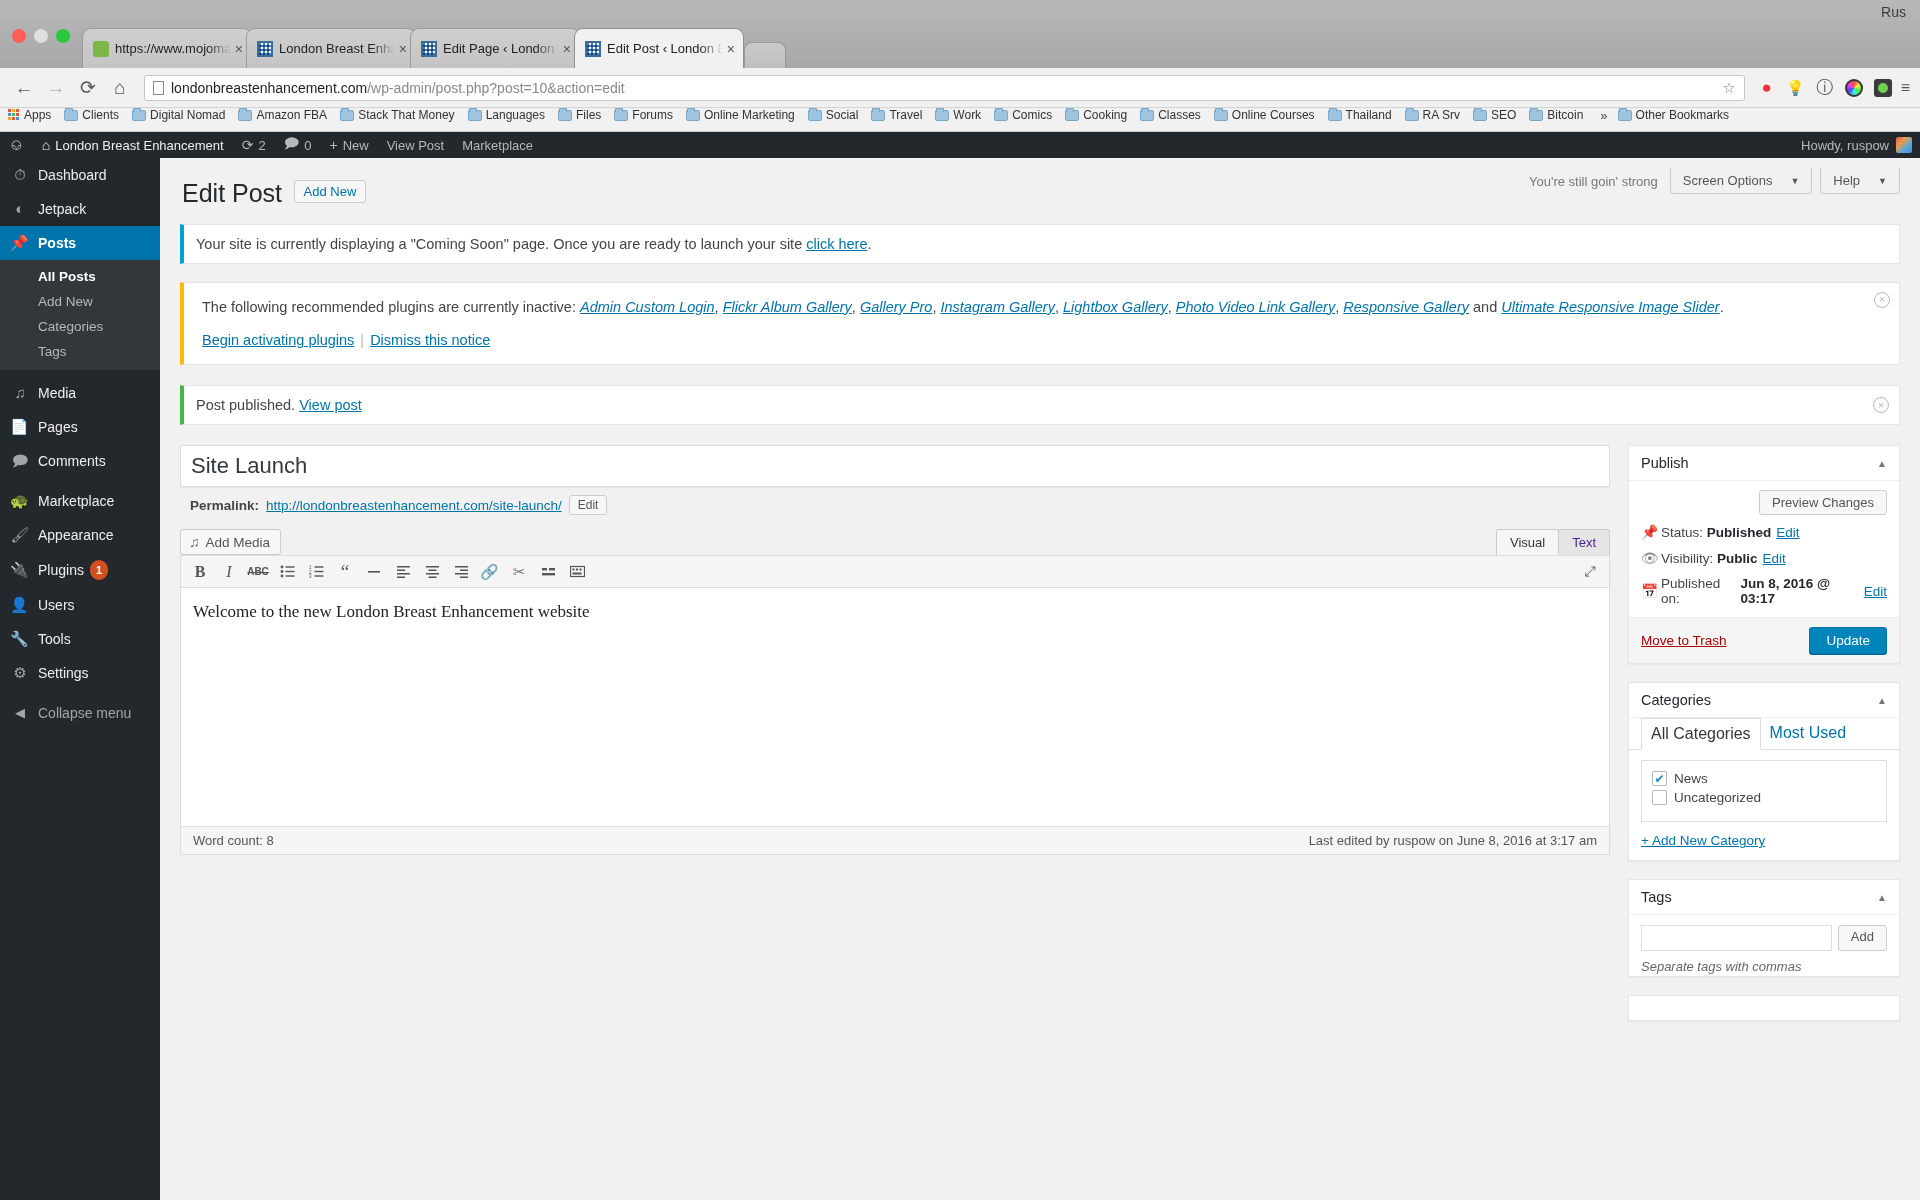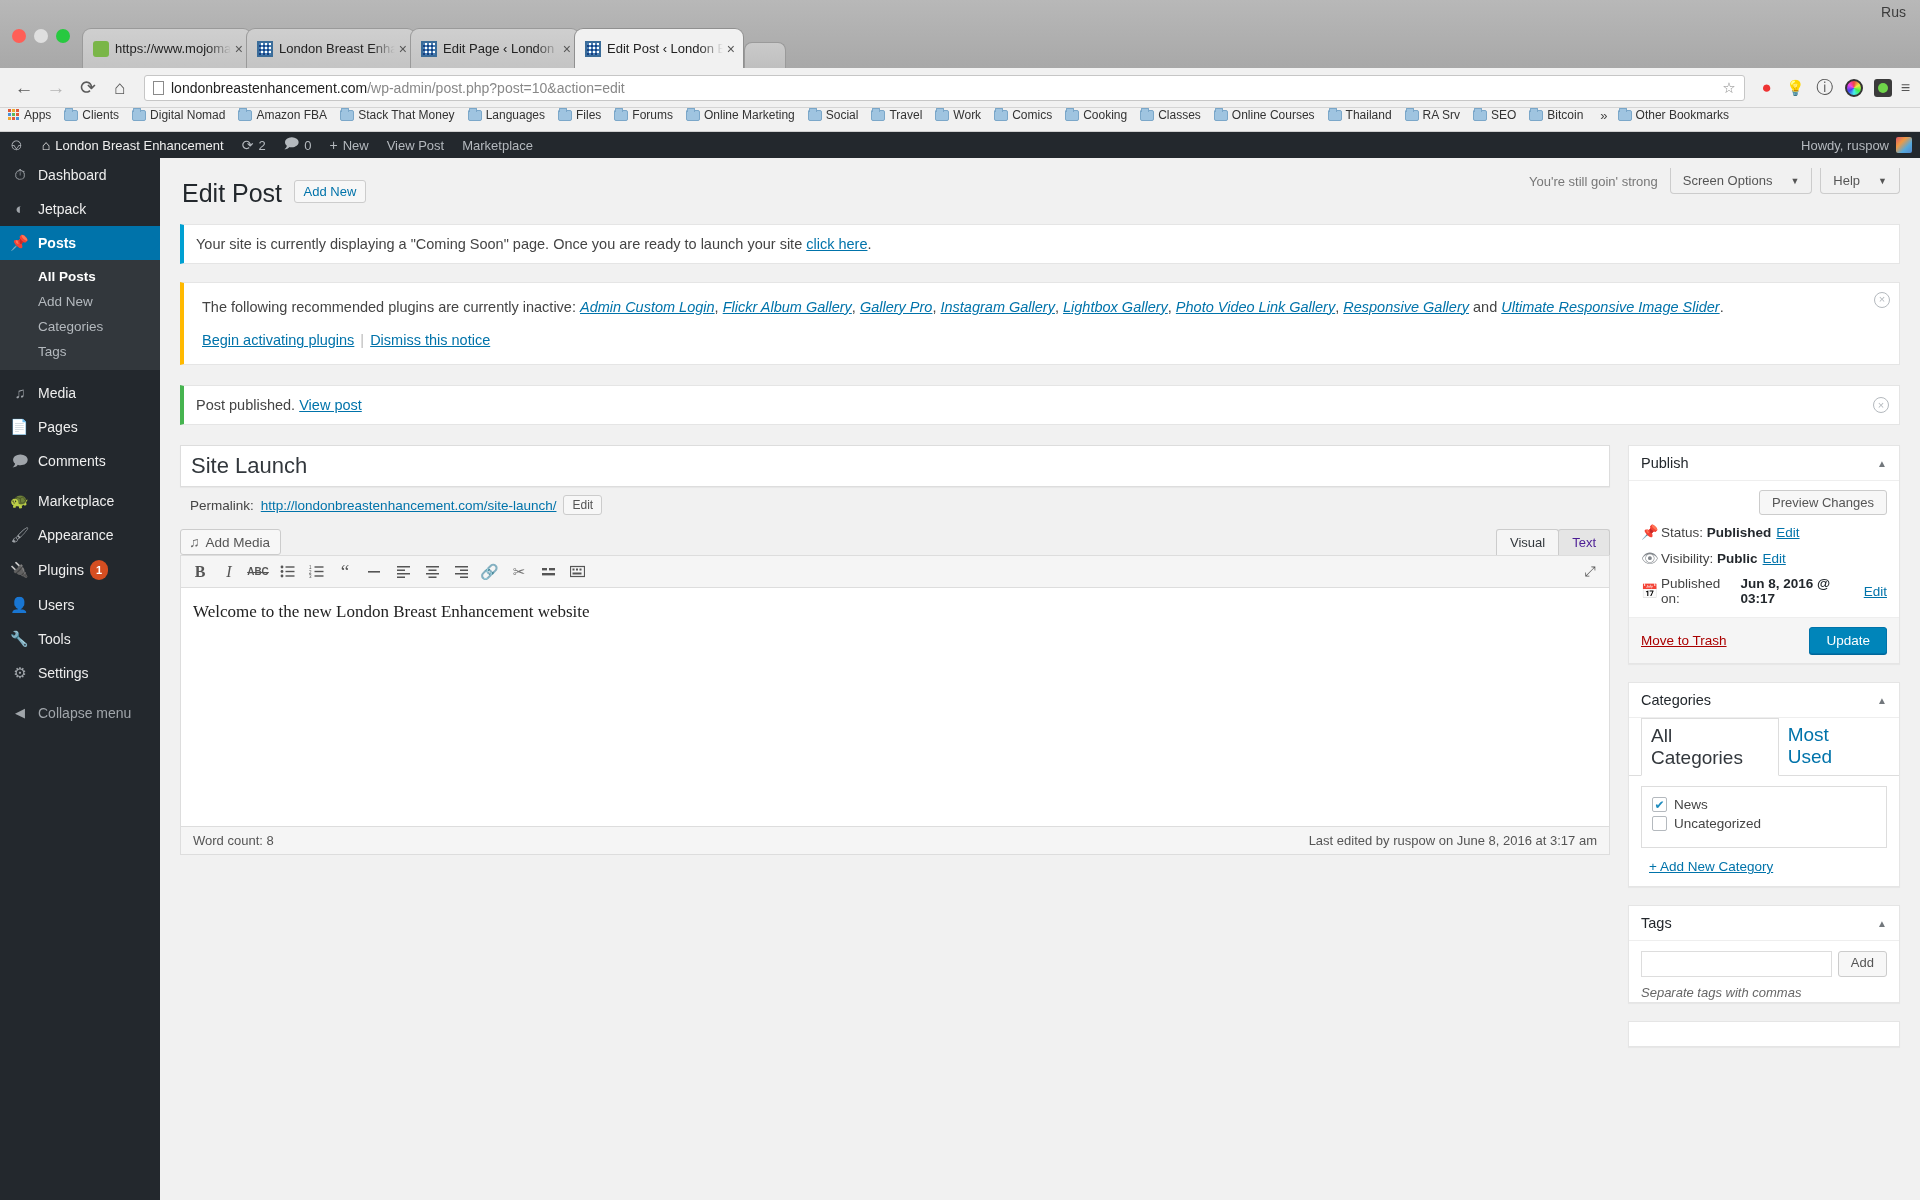--- a/index.html
+++ b/index.html
@@ -378,21 +378,21 @@
     font-family: "Liberation Sans", sans-serif;
     padding: 7px 10px;
     color: #32373c;
   }
   .permalink {
     font-size: 13.5px;
     color: #444;
     padding: 8px 0 0 10px;
     display: flex; align-items: center; gap: 7px;
   }
-  .permalink b { font-weight: 400; }
+  .permalink b { font-weight: 700; }
   .permalink .plink { color: #0073aa; text-decoration: underline; }
   .perm-edit {
     font-size: 12px;
     border: 1px solid #ccc;
     background: #f7f7f7;
     border-radius: 3px;
     padding: 2px 8px;
     color: #555;
   }
 
@@ -506,21 +506,21 @@
     margin-left: auto;
     background: #0085ba;
     border: 1px solid #0073aa;
     border-radius: 3px;
     color: #fff;
     font-size: 13.5px;
     padding: 5px 16px;
     box-shadow: 0 1px 0 #006799;
   }
 
-  .cat-tabs { display: flex; border-bottom: 1px solid #ddd; font-size: 19px; padding: 0 12px; }
+  .cat-tabs { display: flex; border-bottom: 1px solid #ddd; font-size: 16px; padding: 0 12px; }
   .cat-tab { padding: 6px 9px; color: #0073aa; }
   .cat-tab.active { color: #32373c; border: 1px solid #ddd; border-bottom: 1px solid #fff; margin-bottom: -1px; background: #fff; }
   .cat-list {
     border: 1px solid #ddd;
     margin: 10px 12px 0;
     padding: 8px 10px;
     height: 62px;
     font-size: 13.5px;
     color: #444;
   }
@@ -528,21 +528,21 @@
   .cbx {
     width: 15px; height: 15px;
     border: 1px solid #b4b9be;
     background: #fff;
     border-radius: 2px;
     display: flex; align-items: center; justify-content: center;
     font-size: 12px;
     color: #1e8cbe;
     flex: 0 0 15px;
   }
-  .addcat { display: block; padding: 11px 12px 12px; font-size: 13.5px; color: #0073aa; margin-left: 8px; }
+  .addcat { display: block; padding: 11px 12px 12px; font-size: 13.5px; color: #0073aa; }
 
   .tag-row { display: flex; gap: 6px; padding: 10px 12px 0; }
   .tag-input {
     flex: 1;
     border: 1px solid #ddd;
     height: 26px;
     background: #fff;
   }
   .tag-add {
     background: #f7f7f7; border: 1px solid #ccc; border-radius: 3px;

